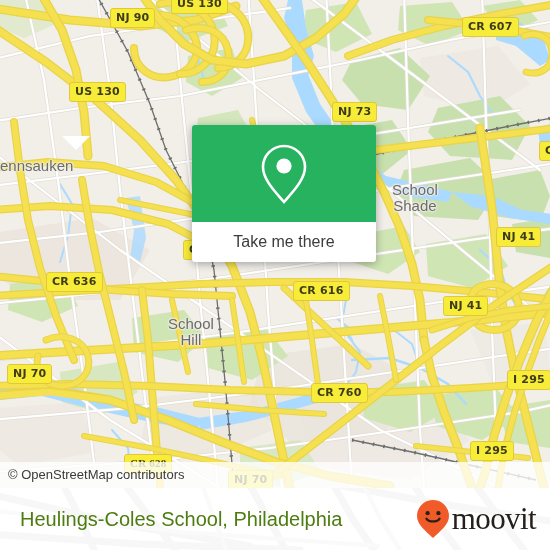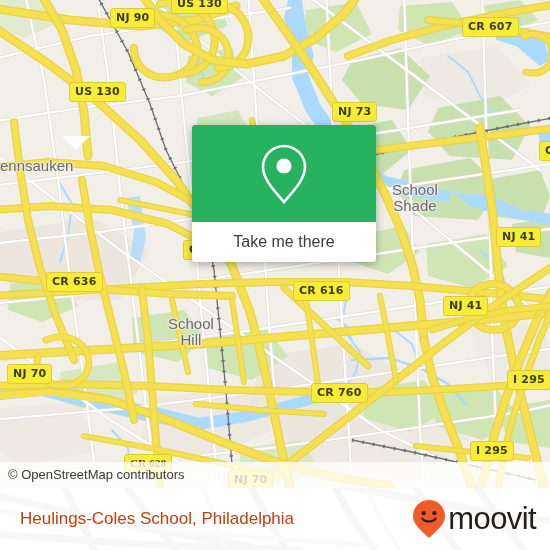--- a/index.html
+++ b/index.html
@@ -127,39 +127,39 @@
     background: #ffffff;
     overflow: hidden;
   }
   #footer-watermark { position:absolute; left:0; top:0; opacity:0.55; }
   #footer-title {
     position: absolute;
     left: 20px;
     top: 0;
     height: 62px;
     line-height: 62px;
-    font-size: 17px;
-    color: #c2410c;
+    font-size: 20px;
+    color: #4d7c0f;
     white-space: nowrap;
     font-family: "Liberation Sans", sans-serif;
   }
   #brand {
     position: absolute;
     right: 14px;
     top: 0;
     height: 62px;
     display: flex;
     align-items: center;
     gap: 2px;
   }
   #brand-word {
     font-size: 31px;
     color: #26201c;
     letter-spacing: -0.6px;
-    font-family: Liberation Sans, sans-serif;
+    font-family: Liberation Serif, serif;
     line-height: 1;
     position: relative;
     top: -1px;
   }
 </style>
 </head>
 <body>
 
 <div id="root">
 

